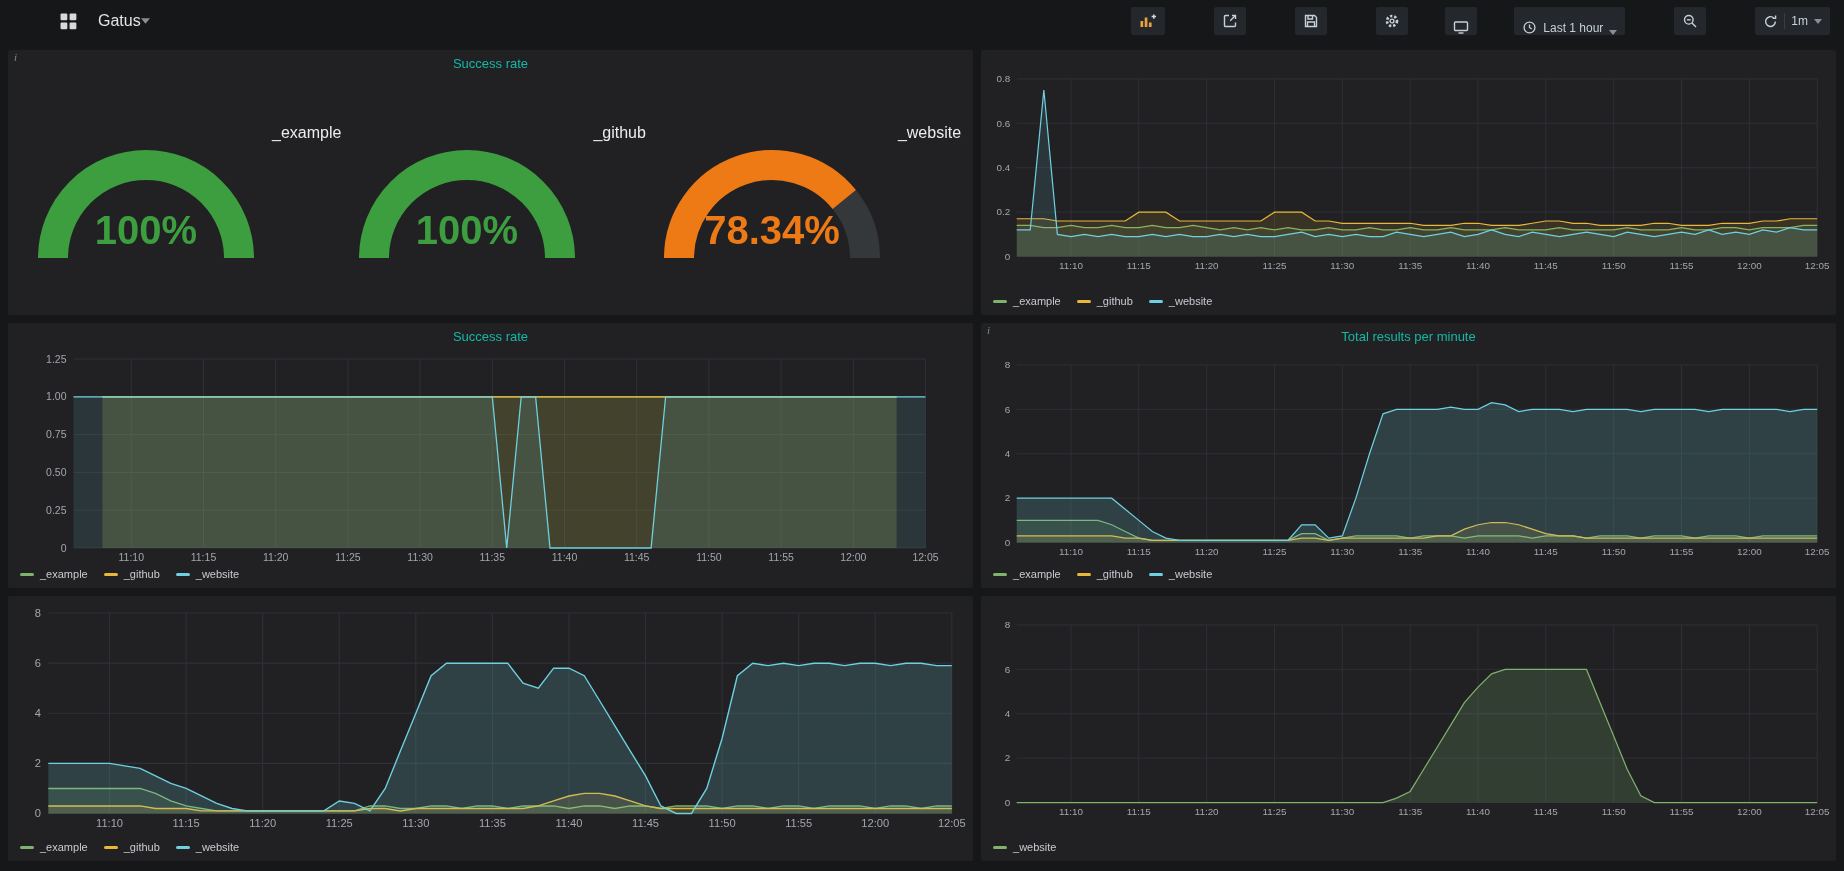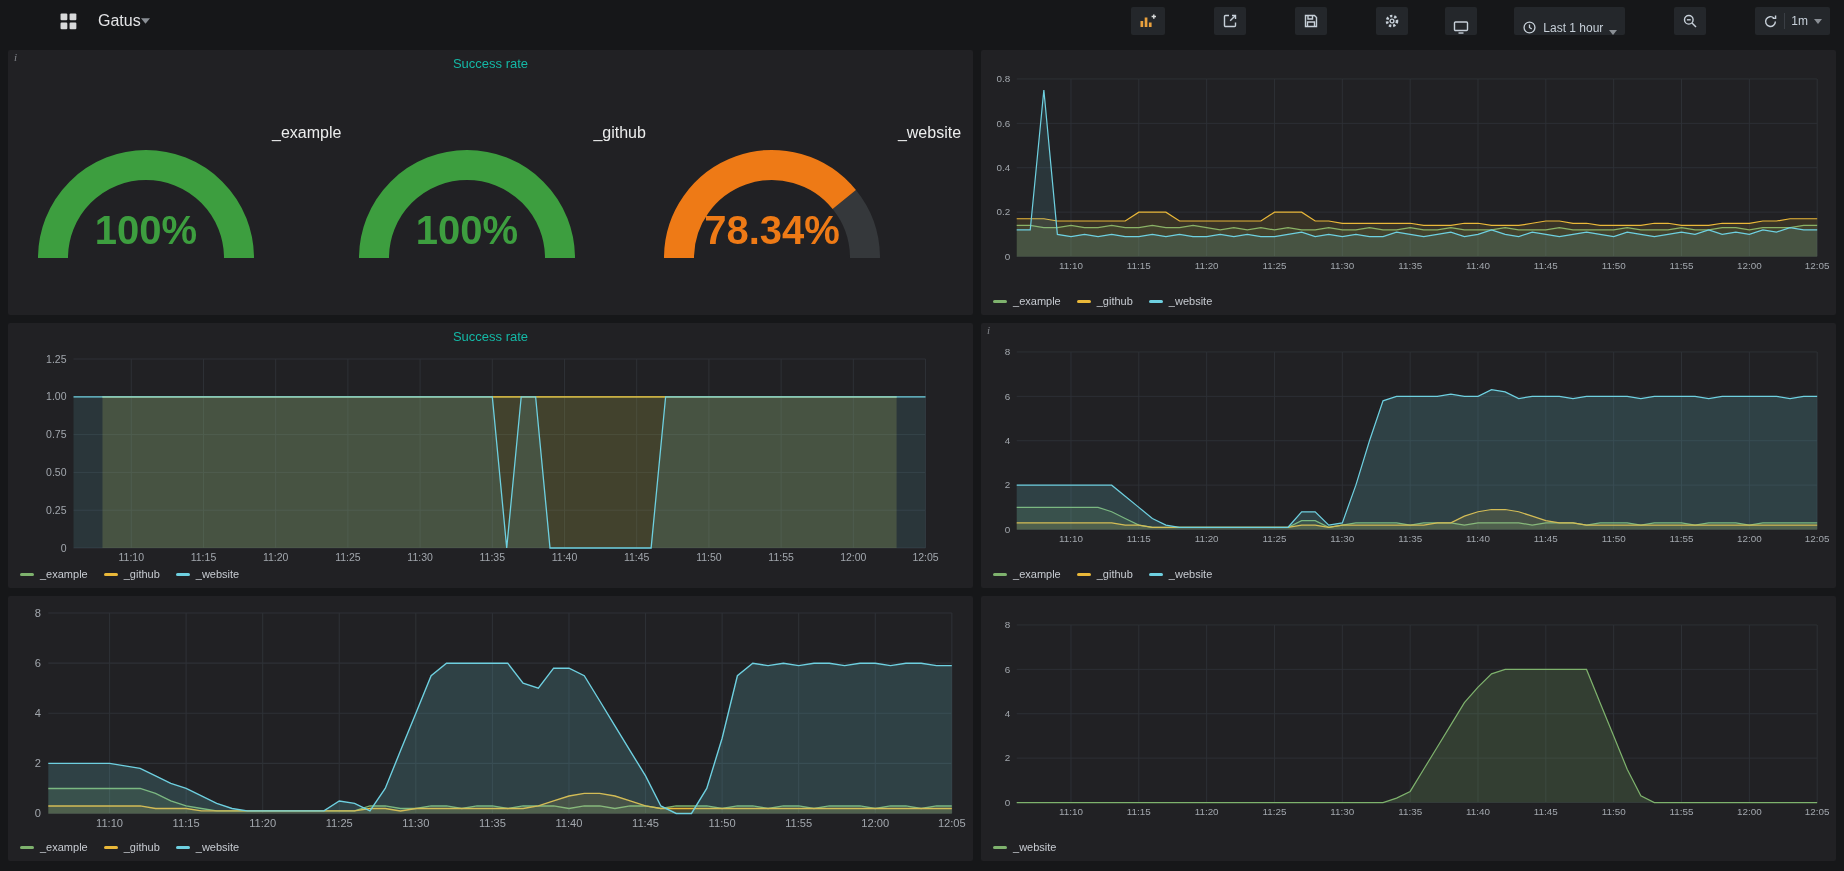--- a/index.html
+++ b/index.html
@@ -304,20 +304,23 @@
         </span>
         <span class="legend-item">
           <span class="legend-marker" style="background: rgb(110, 208, 224);"></span>
           <span>_website</span>
         </span>
       </div>
   </section>
 
   <section class="panel">
     <span class="info-corner">i</span>
+    <div class="panel-header">
+      <span class="panel-title">Total results per minute</span>
+    </div>
     <div class="panel-body">
       <svg class="chart" viewBox="0 0 910 217">
           <line x1="38" x2="890" y1="199" y2="199" stroke="#2e3136" stroke-width="1"></line>
           <text x="31" y="202.5" fill="#a2a7ad" font-size="10.5" text-anchor="end">0</text>
           <line x1="38" x2="890" y1="151.75" y2="151.75" stroke="#2e3136" stroke-width="1"></line>
           <text x="31" y="155.25" fill="#a2a7ad" font-size="10.5" text-anchor="end">2</text>
           <line x1="38" x2="890" y1="104.5" y2="104.5" stroke="#2e3136" stroke-width="1"></line>
           <text x="31" y="108" fill="#a2a7ad" font-size="10.5" text-anchor="end">4</text>
           <line x1="38" x2="890" y1="57.25" y2="57.25" stroke="#2e3136" stroke-width="1"></line>
           <text x="31" y="60.75" fill="#a2a7ad" font-size="10.5" text-anchor="end">6</text>

